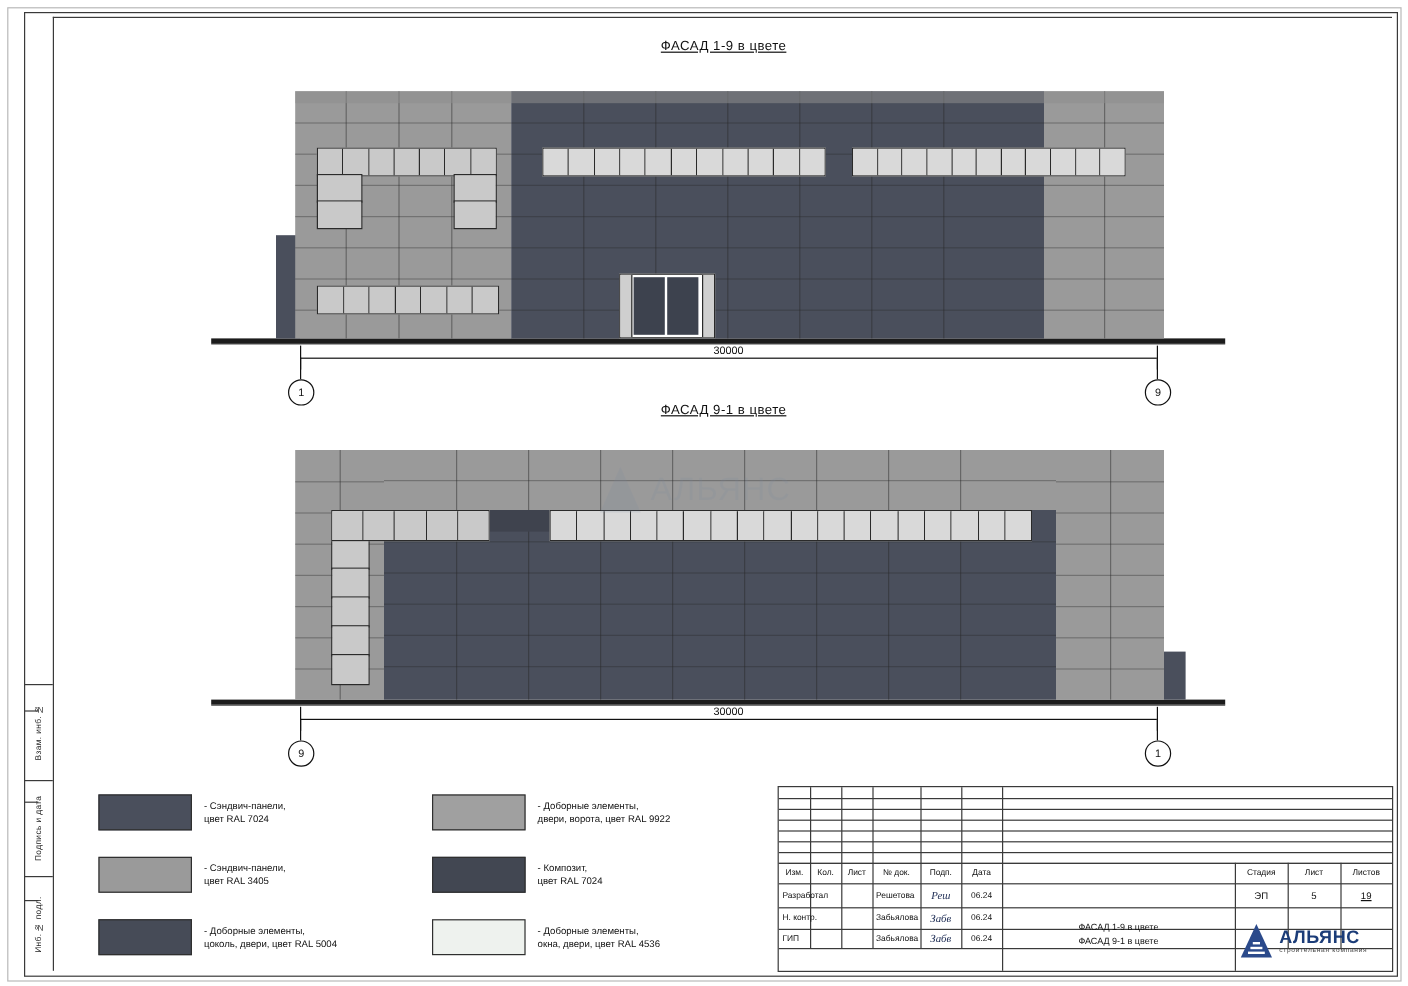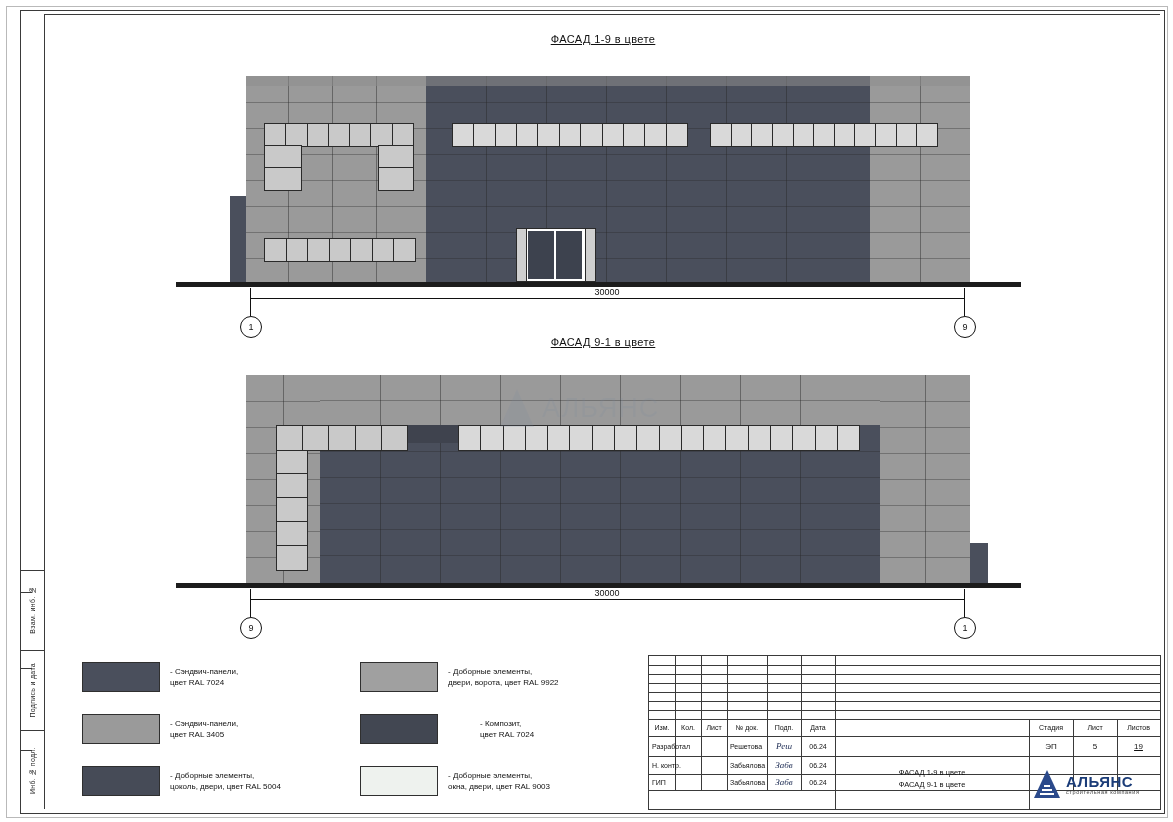--- a/index.html
+++ b/index.html
@@ -463,32 +463,32 @@
       </div>
     </div>
 
     <div class="legend-row" style="left:278px;top:0;">
       <div class="swatch" style="background:#a0a0a0;"></div>
       <div class="legend-text">
         <div>- Доборные элементы,</div>
         <div>двери, ворота, цвет RAL 9922</div>
       </div>
     </div>
-    <div class="legend-row" style="left:278px;top:52px;gap:32px;">
+    <div class="legend-row" style="left:278px;top:52px;">
       <div class="swatch" style="background:#424752;"></div>
       <div class="legend-text">
         <div>- Композит,</div>
         <div>цвет RAL 7024</div>
       </div>
     </div>
     <div class="legend-row" style="left:278px;top:104px;">
       <div class="swatch" style="background:#eef2ee;"></div>
       <div class="legend-text">
         <div>- Доборные элементы,</div>
-        <div>окна, двери, цвет RAL 9003</div>
+        <div>окна, двери, цвет RAL 4536</div>
       </div>
     </div>
   </div>
 
   <div class="tb">
 
     <div class="hline" style="top:9px;"></div>
     <div class="hline" style="top:18px;"></div>
     <div class="hline" style="top:27px;"></div>
     <div class="hline" style="top:36px;"></div>

